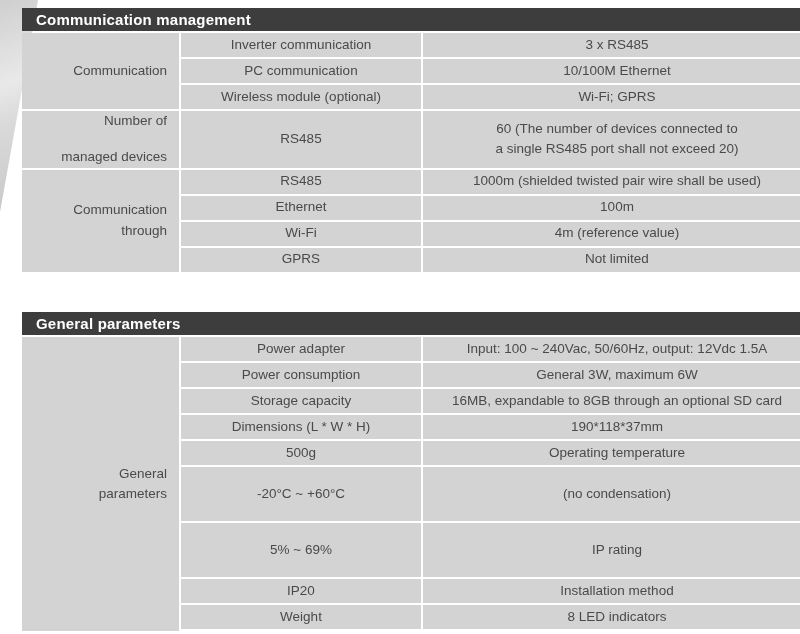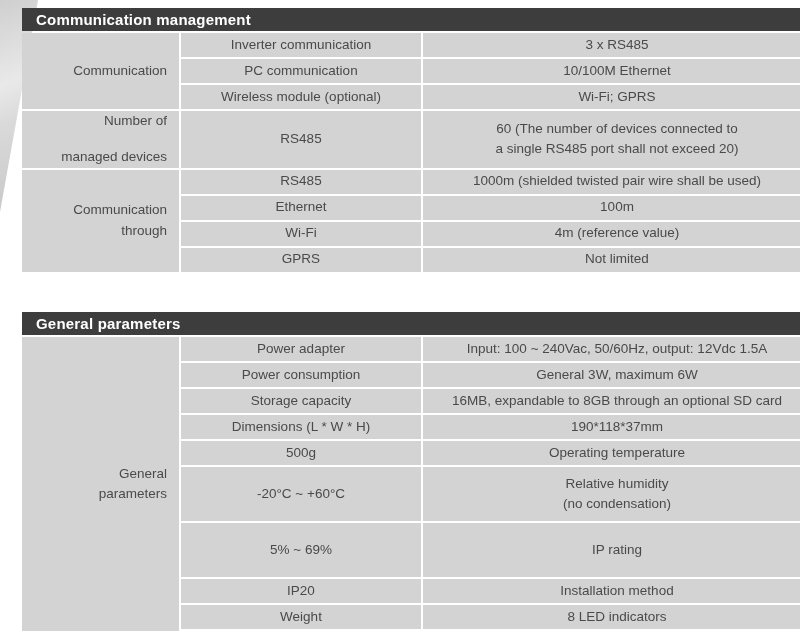--- a/index.html
+++ b/index.html
@@ -172,21 +172,20 @@
       <div class="cell value">
         <div class="line">500g</div>
       </div>
       <div class="cell param">
         <div class="line">Operating temperature</div>
       </div>
       <div class="cell value">
         <div class="line">-20°C ~ +60°C</div>
       </div>
       <div class="cell param tall">
-        <div class="line">Relative humidity</div>
         <div class="line">(no condensation)</div>
       </div>
       <div class="cell value tall">
         <div class="line">5% ~ 69%</div>
       </div>
       <div class="cell param">
         <div class="line">IP rating</div>
       </div>
       <div class="cell value">
         <div class="line">IP20</div>

